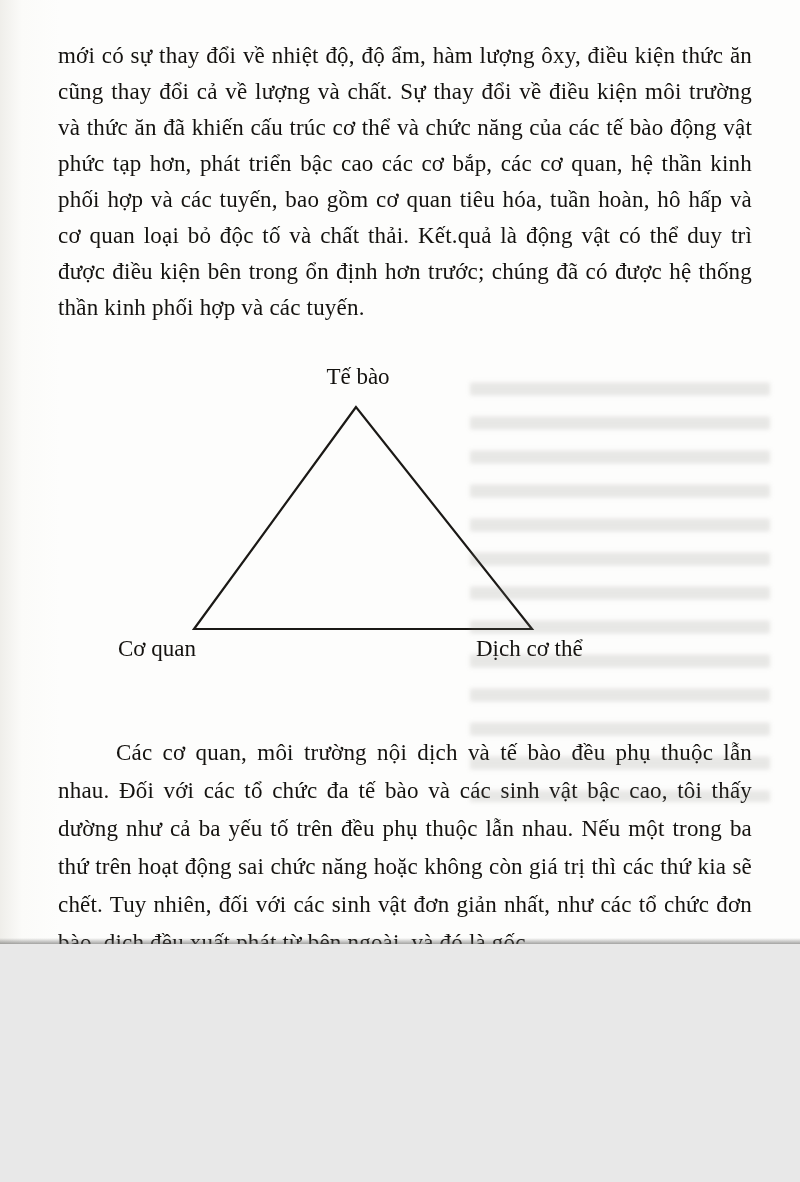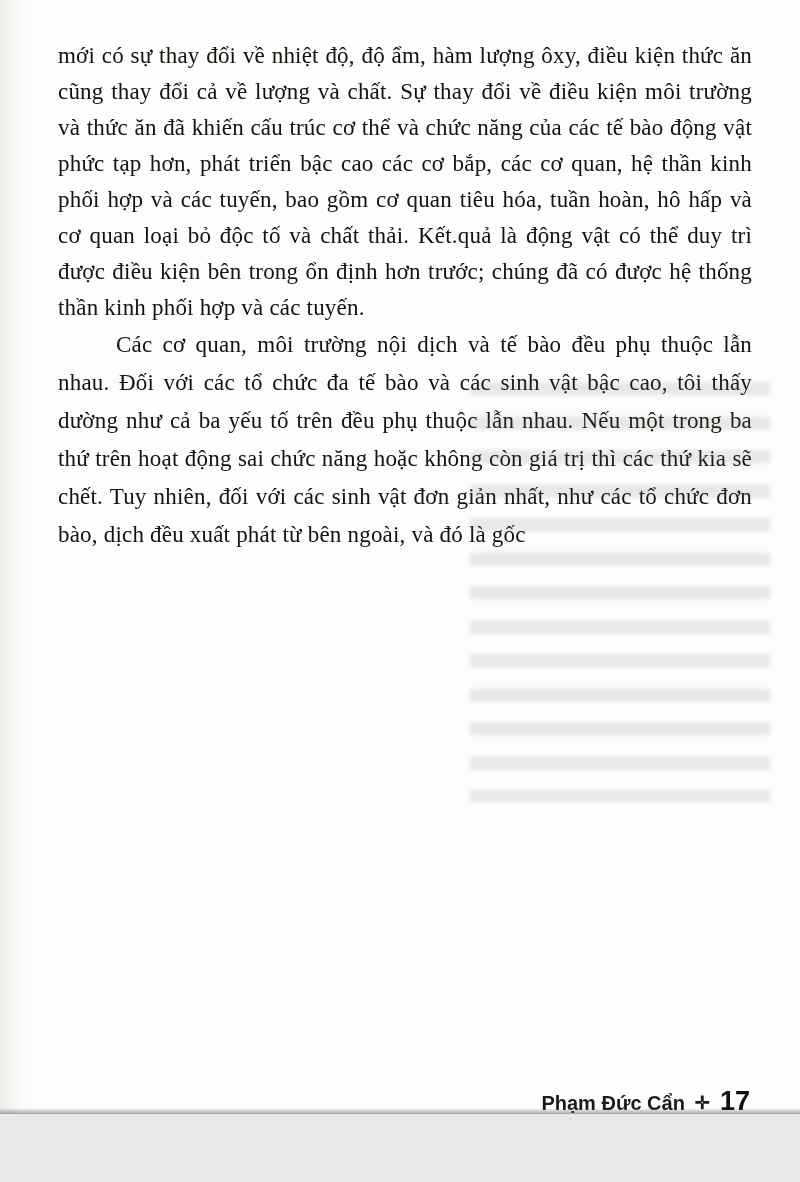--- a/index.html
+++ b/index.html
@@ -3,21 +3,21 @@
 <meta charset="utf-8">
 <style>
   html, body {
     margin: 0;
     padding: 0;
     background: #e8e8e8;
   }
   .page {
     position: relative;
     width: 800px;
-    height: 1114px;
+    height: 944px;
     margin: 0 auto;
     background: linear-gradient(90deg, #efeeea 0px, #fbfbf9 22px, #fdfdfc 60px, #fdfdfc 100%);
     overflow: hidden;
     font-family: "Liberation Serif", serif;
     color: #14120f;
     box-sizing: border-box;
   }
   .page::after {
     content: "";
     position: absolute;
@@ -122,20 +122,31 @@
 </style>
 </head>
 <body>
 
 <div class="page">
 
   <div class="content">
 
     <p class="para para-1">mới có sự thay đổi về nhiệt độ, độ ẩm, hàm lượng ôxy, điều kiện thức ăn cũng thay đổi cả về lượng và chất. Sự thay đổi về điều kiện môi trường và thức ăn đã khiến cấu trúc cơ thể và chức năng của các tế bào động vật phức tạp hơn, phát triển bậc cao các cơ bắp, các cơ quan, hệ thần kinh phối hợp và các tuyến, bao gồm cơ quan tiêu hóa, tuần hoàn, hô hấp và cơ quan loại bỏ độc tố và chất thải. Kết.quả là động vật có thể duy trì được điều kiện bên trong ổn định hơn trước; chúng đã có được hệ thống thần kinh phối hợp và các tuyến.</p>
 
+    <div class="diagram">
+      <div class="tri-label tri-label-top">Tế bào</div>
+
+      <svg class="tri-svg" width="346" height="228" viewBox="0 0 346 228">
+        <polygon points="166,3 4,225 342,225" fill="none" stroke="#1b1916" stroke-width="2.2" stroke-linejoin="miter"></polygon>
+      </svg>
+
+      <div class="tri-label tri-label-bl">Cơ quan</div>
+
+      <div class="tri-label tri-label-br">Dịch cơ thể</div>
+    </div>
 
     <p class="para para-2">Các cơ quan, môi trường nội dịch và tế bào đều phụ thuộc lẫn nhau. Đối với các tổ chức đa tế bào và các sinh vật bậc cao, tôi thấy dường như cả ba yếu tố trên đều phụ thuộc lẫn nhau. Nếu một trong ba thứ trên hoạt động sai chức năng hoặc không còn giá trị thì các thứ kia sẽ chết. Tuy nhiên, đối với các sinh vật đơn giản nhất, như các tổ chức đơn bào, dịch đều xuất phát từ bên ngoài, và đó là gốc</p>
 
   </div>
 
   <div class="bleed"></div>
 
   <div class="footer">
     <span class="footer-author">Phạm Đức Cẩn</span>
     <span class="footer-sep">✛</span>

